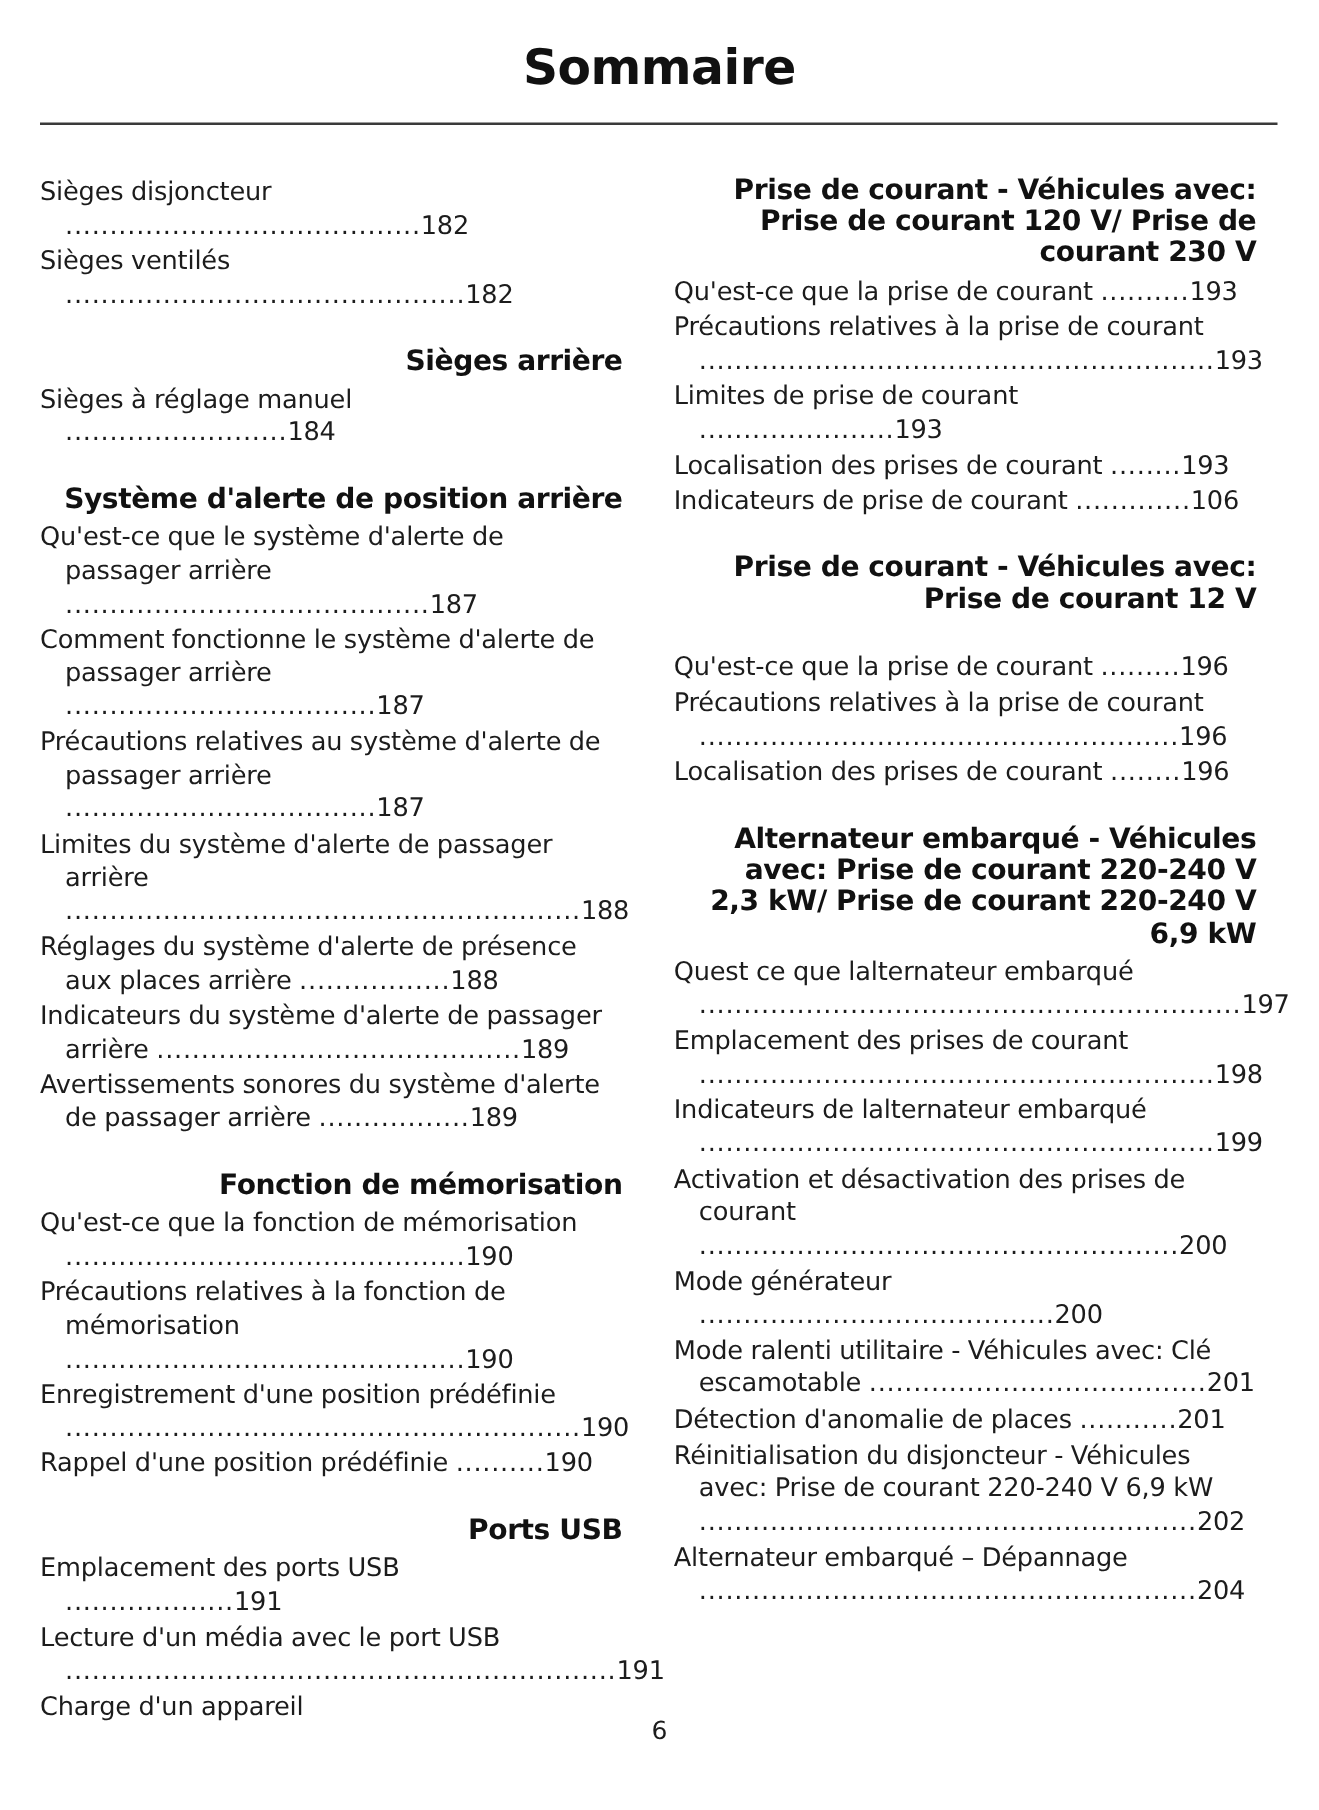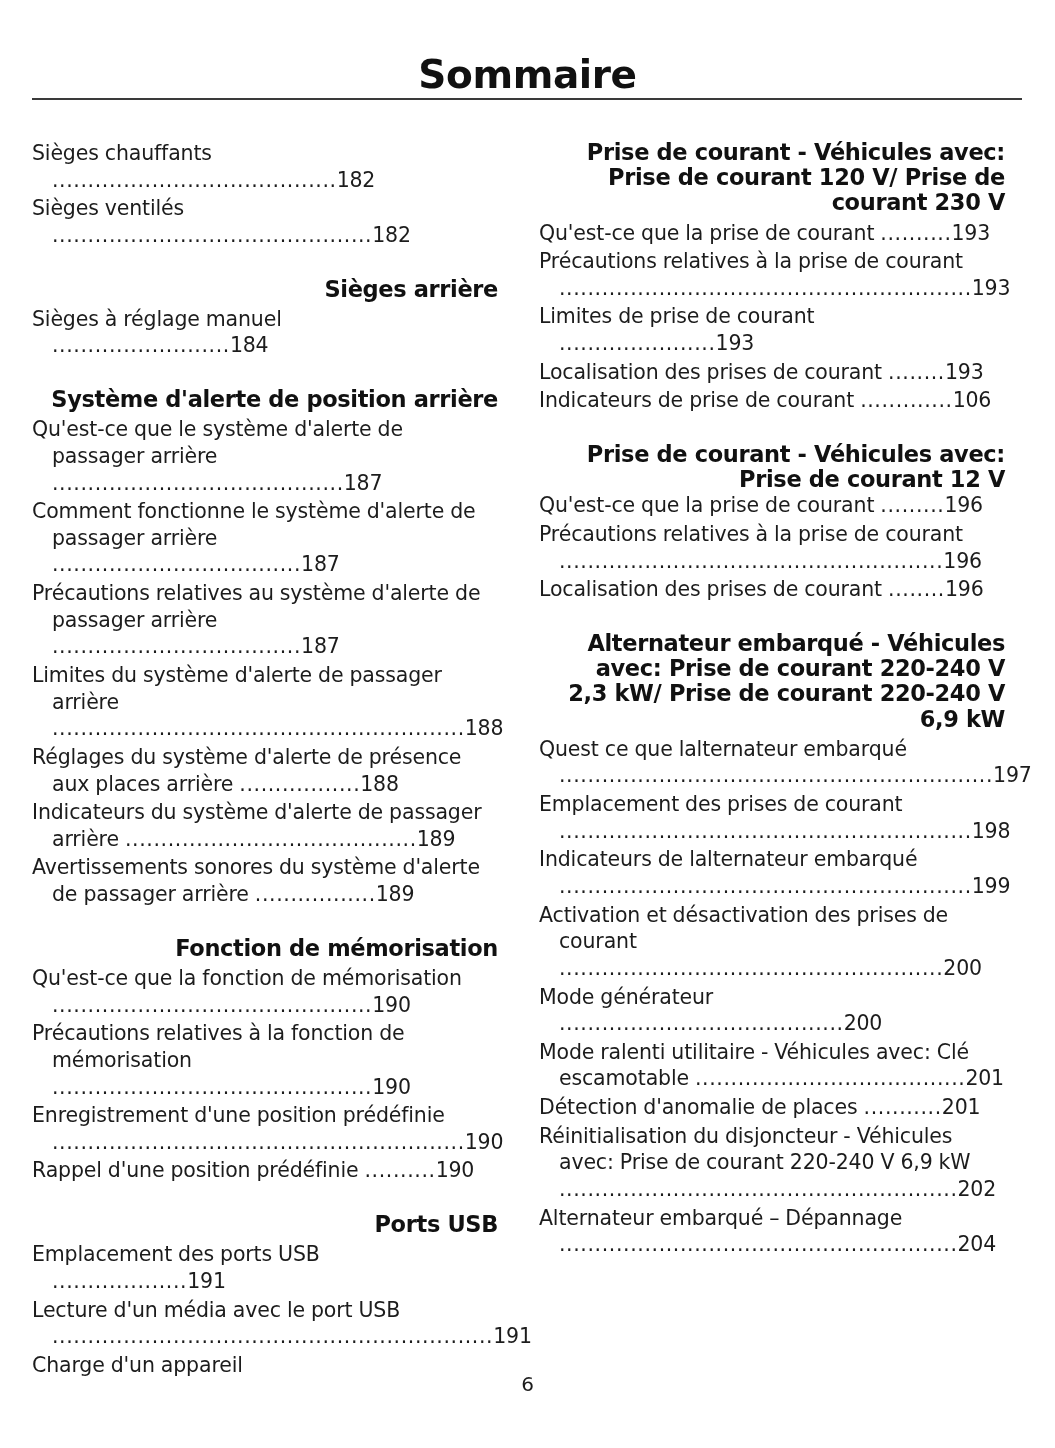--- a/index.html
+++ b/index.html
@@ -18,21 +18,21 @@
   .page {
     width: 1055px;
     height: 1448px;
     position: relative;
     box-sizing: border-box;
   }
 
   
   .page-title {
     position: absolute;
-    top: 52px;
+    top: 32px;
     left: 0;
     width: 1055px;
     text-align: center;
     font-size: 39px;
     font-weight: 800;
     letter-spacing: -0.4px;
     font-family: "DejaVu Sans", sans-serif;
     color: #111111;
   }
   .title-rule {
@@ -66,21 +66,21 @@
     line-height: 1.12;
     letter-spacing: -0.35px;
     color: #111111;
     padding-left: 18px;
     text-indent: -18px;
     margin: 0;
     text-align: right;
   }
   .sec-head.gap-before { margin-top: 28px; }
   .sec-head.gap-after  { margin-bottom: 4px; }
-  .sec-head.gap-after-lg { }
+  .sec-head.gap-after-lg { margin-bottom: 28px; }
 
   
   .entry {
     font-size: 20.5px;
     line-height: 1.30;
     color: #1c1c1c;
     margin: 0 0 2px 0;
     padding-left: 20px;
     text-indent: -20px;
     letter-spacing: -0.15px;
@@ -107,21 +107,21 @@
 </head>
 <body>
 
 <div class="page">
 
   <div class="page-title">Sommaire</div>
   <div class="title-rule"></div>
 
   <div class="columns">
     <div class="col" id="left-col">
-        <div class="entry"><span>Sièges chauffants </span><span class="lead">........................................</span><span class="pg">182</span></div>
+        <div class="entry"><span>Sièges disjoncteur </span><span class="lead">........................................</span><span class="pg">182</span></div>
         <div class="entry"><span>Sièges ventilés </span><span class="lead">.............................................</span><span class="pg">182</span></div>
         <div class="sec-head gap-before gap-after">Sièges arrière</div>
         <div class="entry"><span>Sièges à réglage manuel </span><span class="lead">.........................</span><span class="pg">184</span></div>
         <div class="sec-head gap-before gap-after">Système d'alerte de position arrière</div>
         <div class="entry"><span>Qu'est-ce que le système d'alerte de passager arrière </span><span class="lead">.........................................</span><span class="pg">187</span></div>
         <div class="entry"><span>Comment fonctionne le système d'alerte de passager arrière </span><span class="lead">...................................</span><span class="pg">187</span></div>
         <div class="entry"><span>Précautions relatives au système d'alerte de passager arrière </span><span class="lead">...................................</span><span class="pg">187</span></div>
         <div class="entry"><span>Limites du système d'alerte de passager arrière  </span><span class="lead">..........................................................</span><span class="pg">188</span></div>
         <div class="entry"><span>Réglages du système d'alerte de présence aux places arrière </span><span class="lead">.................</span><span class="pg">188</span></div>
         <div class="entry"><span>Indicateurs du système d'alerte de passager arrière </span><span class="lead">.........................................</span><span class="pg">189</span></div>

